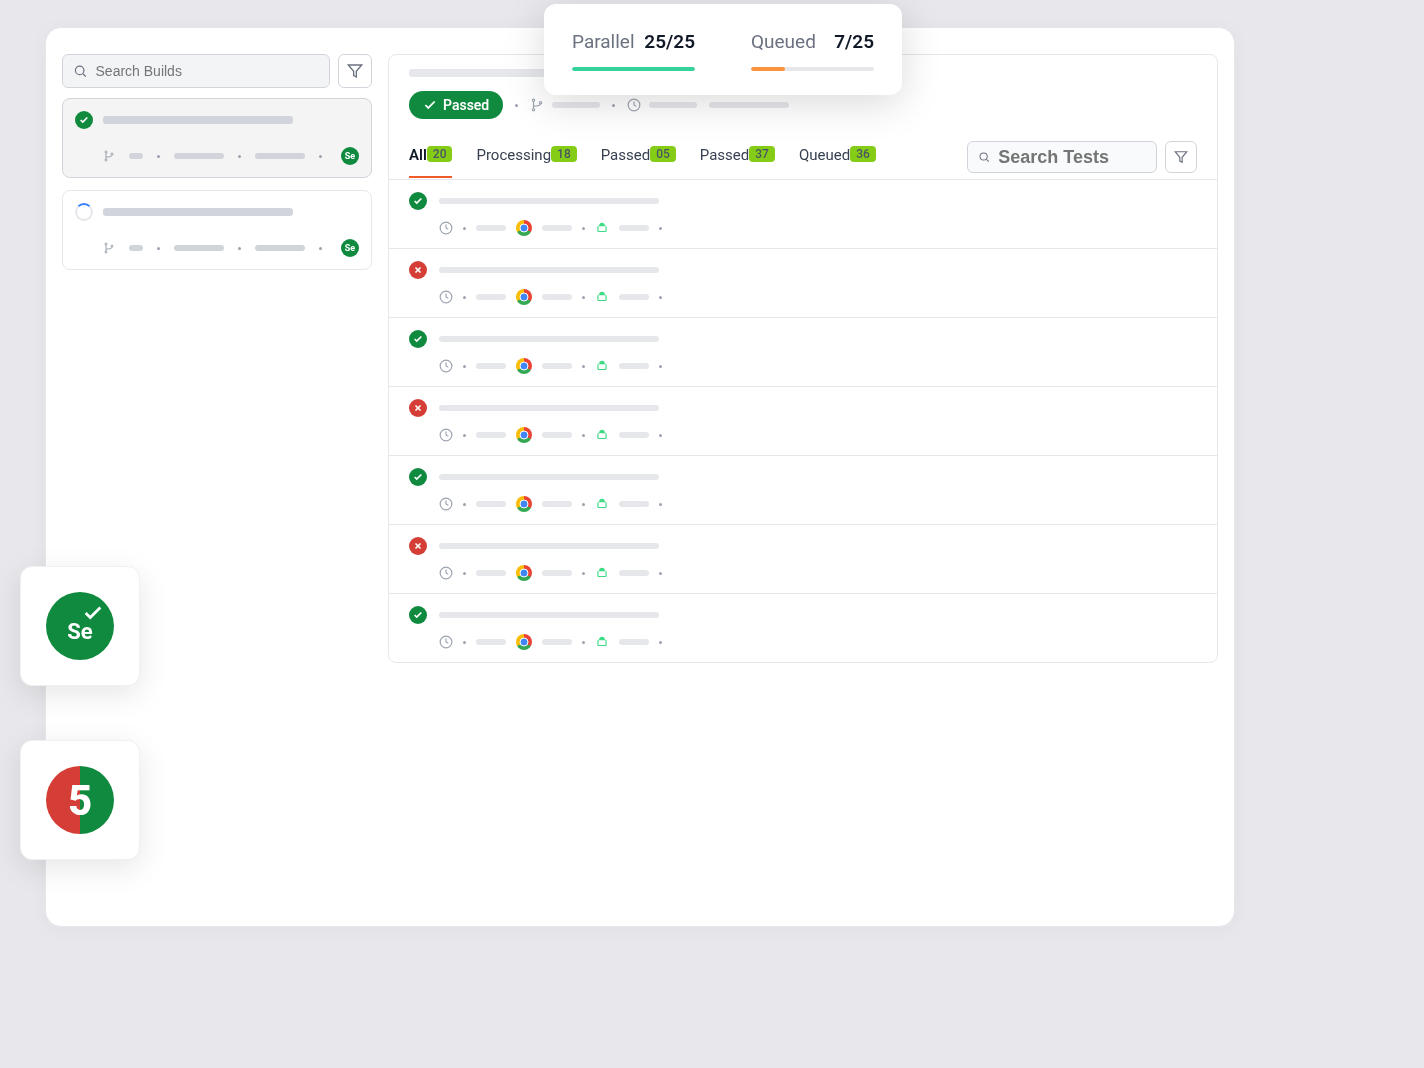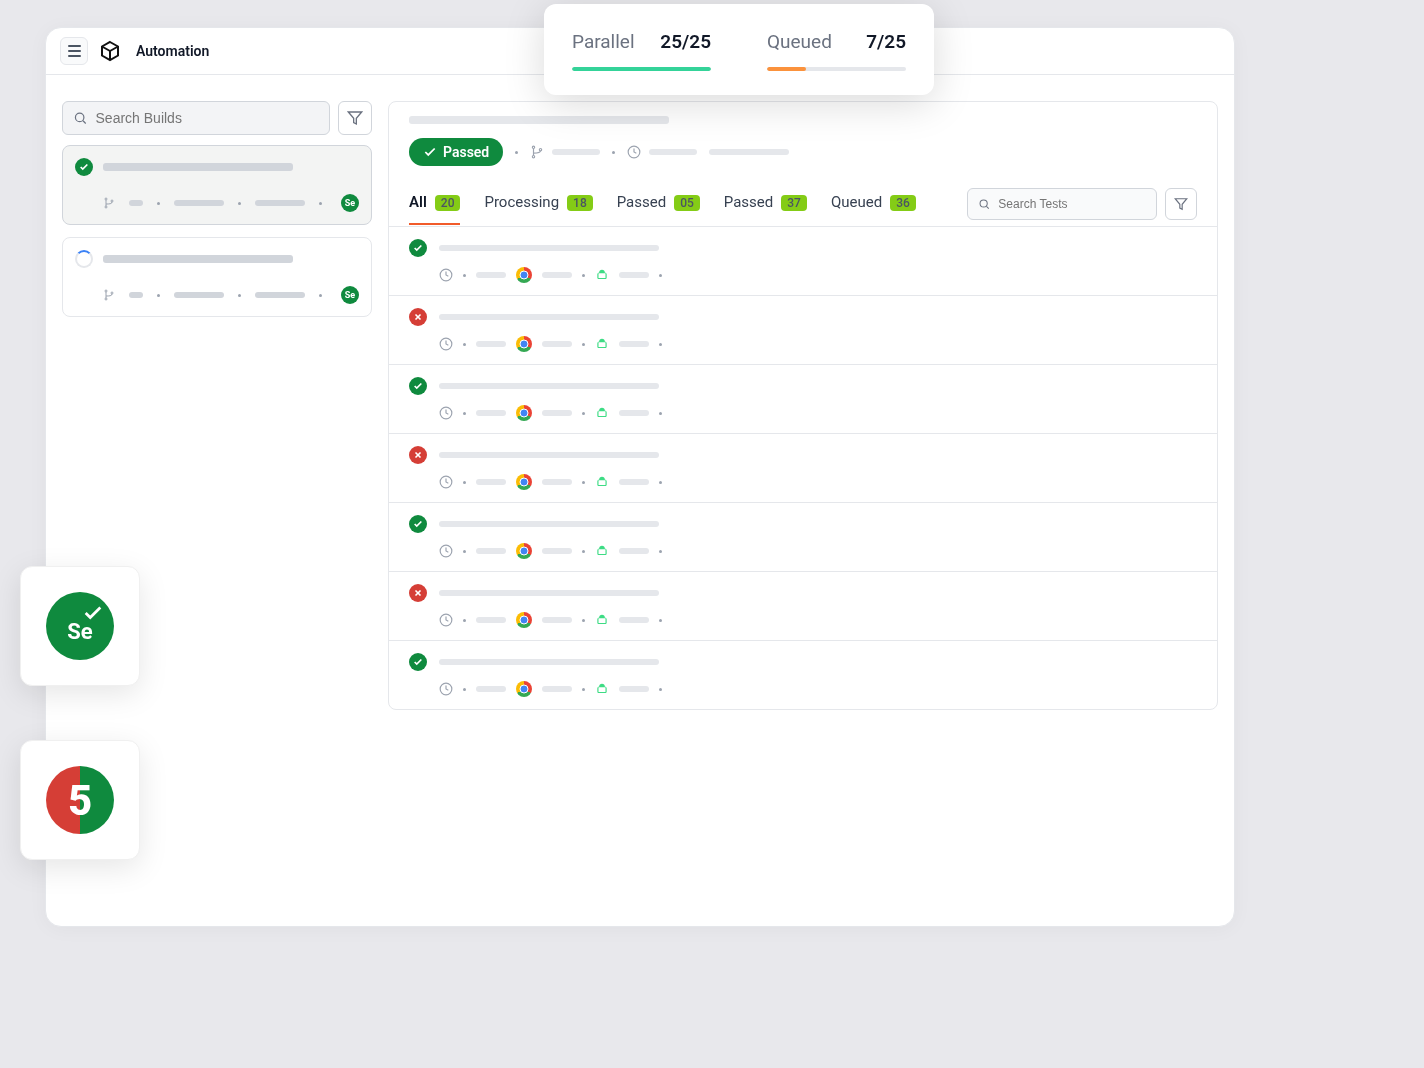--- a/index.html
+++ b/index.html
@@ -204,22 +204,21 @@
 .tabs-row {
   display: flex;
   align-items: center;
   justify-content: space-between;
   border-bottom: 1px solid #e5e7eb;
   padding: 0 20px;
 }
 .tabs { display: flex; gap: 24px; }
 .tab {
   display: flex;
-  align-items: flex-end;
-  gap: 8px;
+  align-items: flex-start;
   padding: 10px 0 12px 0;
   cursor: pointer;
   font-size: 15px;
   color: #374151;
   border-bottom: 2px solid transparent;
 }
 .tab.active {
   color: #111827;
   font-weight: 600;
   border-bottom-color: #f15b2a;
@@ -246,22 +245,23 @@
   background: #f9fafb;
   display: flex;
   align-items: center;
   padding: 0 10px;
   gap: 8px;
 }
 .search-tests input {
   border: none;
   background: transparent;
   outline: none;
-  font-size: 12px;
+  font-size: 18px;
   width: 100%;
+  font-weight: bold;
 }
 .test-list {}
 .test-row {
   border-bottom: 1px solid #e5e7eb;
   padding: 12px 20px;
 }
 .test-row:last-child { border-bottom: none; }
 .test-row-top {
   display: flex;
   align-items: center;
@@ -299,21 +299,21 @@
   width: 14px;
   height: 14px;
   color: #3ddc84;
   flex-shrink: 0;
 }
 .android-icon svg { display: block; }
 .queue-popup {
   position: absolute;
   left: 544px;
   top: 4px;
-  width: 390px;
+  width: 358px;
   background: #fff;
   border-radius: 12px;
   box-shadow: 0 8px 40px rgba(0,0,0,0.15);
   padding: 26px 28px 24px 28px;
   display: flex;
   gap: 56px;
   z-index: 100;
 }
 .queue-item { flex: 1; }
 .queue-row {
@@ -386,36 +386,20 @@
   justify-content: center;
   color: #fff;
   font-weight: 800;
   font-size: 42px;
 }
 </style>
 </head>
 <body>
 
 <div class="app-window">
-  <div class="topbar">
-    <div class="menu-btn">
-      <div class="menu-icon-lines">
-          <span></span>
-          <span></span>
-          <span></span>
-        </div>
-    </div>
-    <div class="logo-icon">
-      <svg width="24" height="24" viewBox="0 0 24 24" fill="none" stroke="#111" stroke-width="2">
-          <path d="M12 3l8 4.5v9L12 21l-8-4.5v-9z"></path>
-          <path d="M12 21V12M12 12l8-4.5M12 12L4 7.5"></path>
-        </svg>
-    </div>
-    <div class="app-title">Automation</div>
-  </div>
 
   <div class="content">
     <div class="sidebar">
       <div class="search-row">
         <div class="search-input">
           <svg width="16" height="16" viewBox="0 0 24 24" fill="none" stroke="#6b7280" stroke-width="2">
               <circle cx="11" cy="11" r="7"></circle>
               <line x1="21" y1="21" x2="16.5" y2="16.5"></line>
             </svg>
           <input type="text" placeholder="Search Builds" style="">

